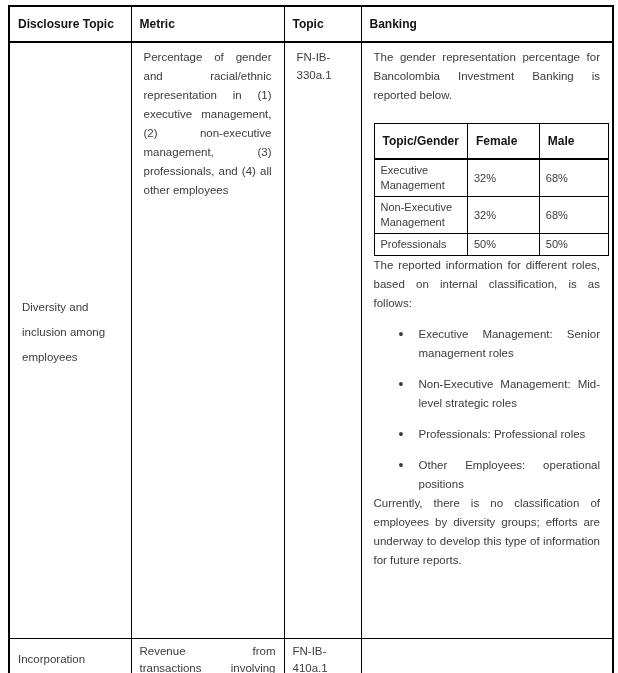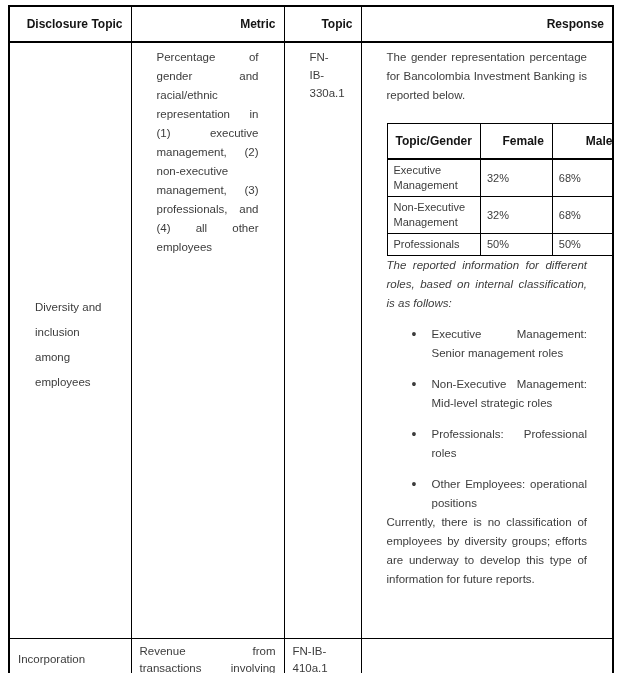--- a/index.html
+++ b/index.html
@@ -18,28 +18,28 @@
     top: 5px;
     width: 604px;
     border-collapse: collapse;
     table-layout: fixed;
     border: 2px solid #000000;
     font-size: 11.5px;
   }
   .main th, .main td {
     border: 1px solid #000000;
     vertical-align: top;
-    padding: 5px 25px;
+    padding: 5px 12px;
     overflow: hidden;
   }
   .main thead th {
     border-bottom: 2px solid #000000;
     font-weight: bold;
     color: #141414;
-    text-align: right;
+    text-align: left;
     font-size: 12px;
     height: 26px;
     vertical-align: middle;
     padding: 4px 8px;
   }
   .main td { line-height: 19px; }
 
   tr.row-main { height: 596px; }
   td.topic-cell-1 { padding-top: 252px; line-height: 25px; margin-left: 13px; }
   td.metric-cell { text-align: justify; }
@@ -58,21 +58,21 @@
     border: 1px solid #000000;
     font-weight: normal;
     text-align: left;
     padding: 3px 6px;
     line-height: 15px;
     vertical-align: middle;
   }
   .gender th { height: 17px; }
   .gender .r2 { height: 30px; }
   .gender .r1 { height: 15px; }
-  .classification { margin-top: 26px; font-style: italic; }
+  .classification { margin-top: 26px; }
   ul.bullets { list-style: none; margin: 7px 0 0 0; padding: 0; }
   .bullets li {
     position: relative;
     padding-left: 45px;
     padding-right: 0;
     margin-top: 12px;
     text-align: justify;
     line-height: 19px;
   }
   .bullets li::before {
@@ -100,21 +100,21 @@
       <col style="width:122px">
       <col style="width:153px">
       <col style="width:77px">
       <col style="width:252px">
     </colgroup>
     <thead>
       <tr>
         <th>Disclosure Topic</th>
         <th>Metric</th>
         <th>Topic</th>
-        <th>Response</th>
+        <th>Banking</th>
       </tr>
     </thead>
     <tbody>
       <tr class="row-main">
         <td class="topic-cell-1">Diversity and inclusion among employees</td>
         <td class="metric-cell">Percentage of gender and racial/ethnic representation in (1) executive management, (2) non-executive management, (3) professionals, and (4) all other employees</td>
         <td class="code-cell">FN-IB-330a.1</td>
         <td class="response">
           <p class="intro">The gender representation percentage for Bancolombia Investment Banking is reported below.</p>
 

